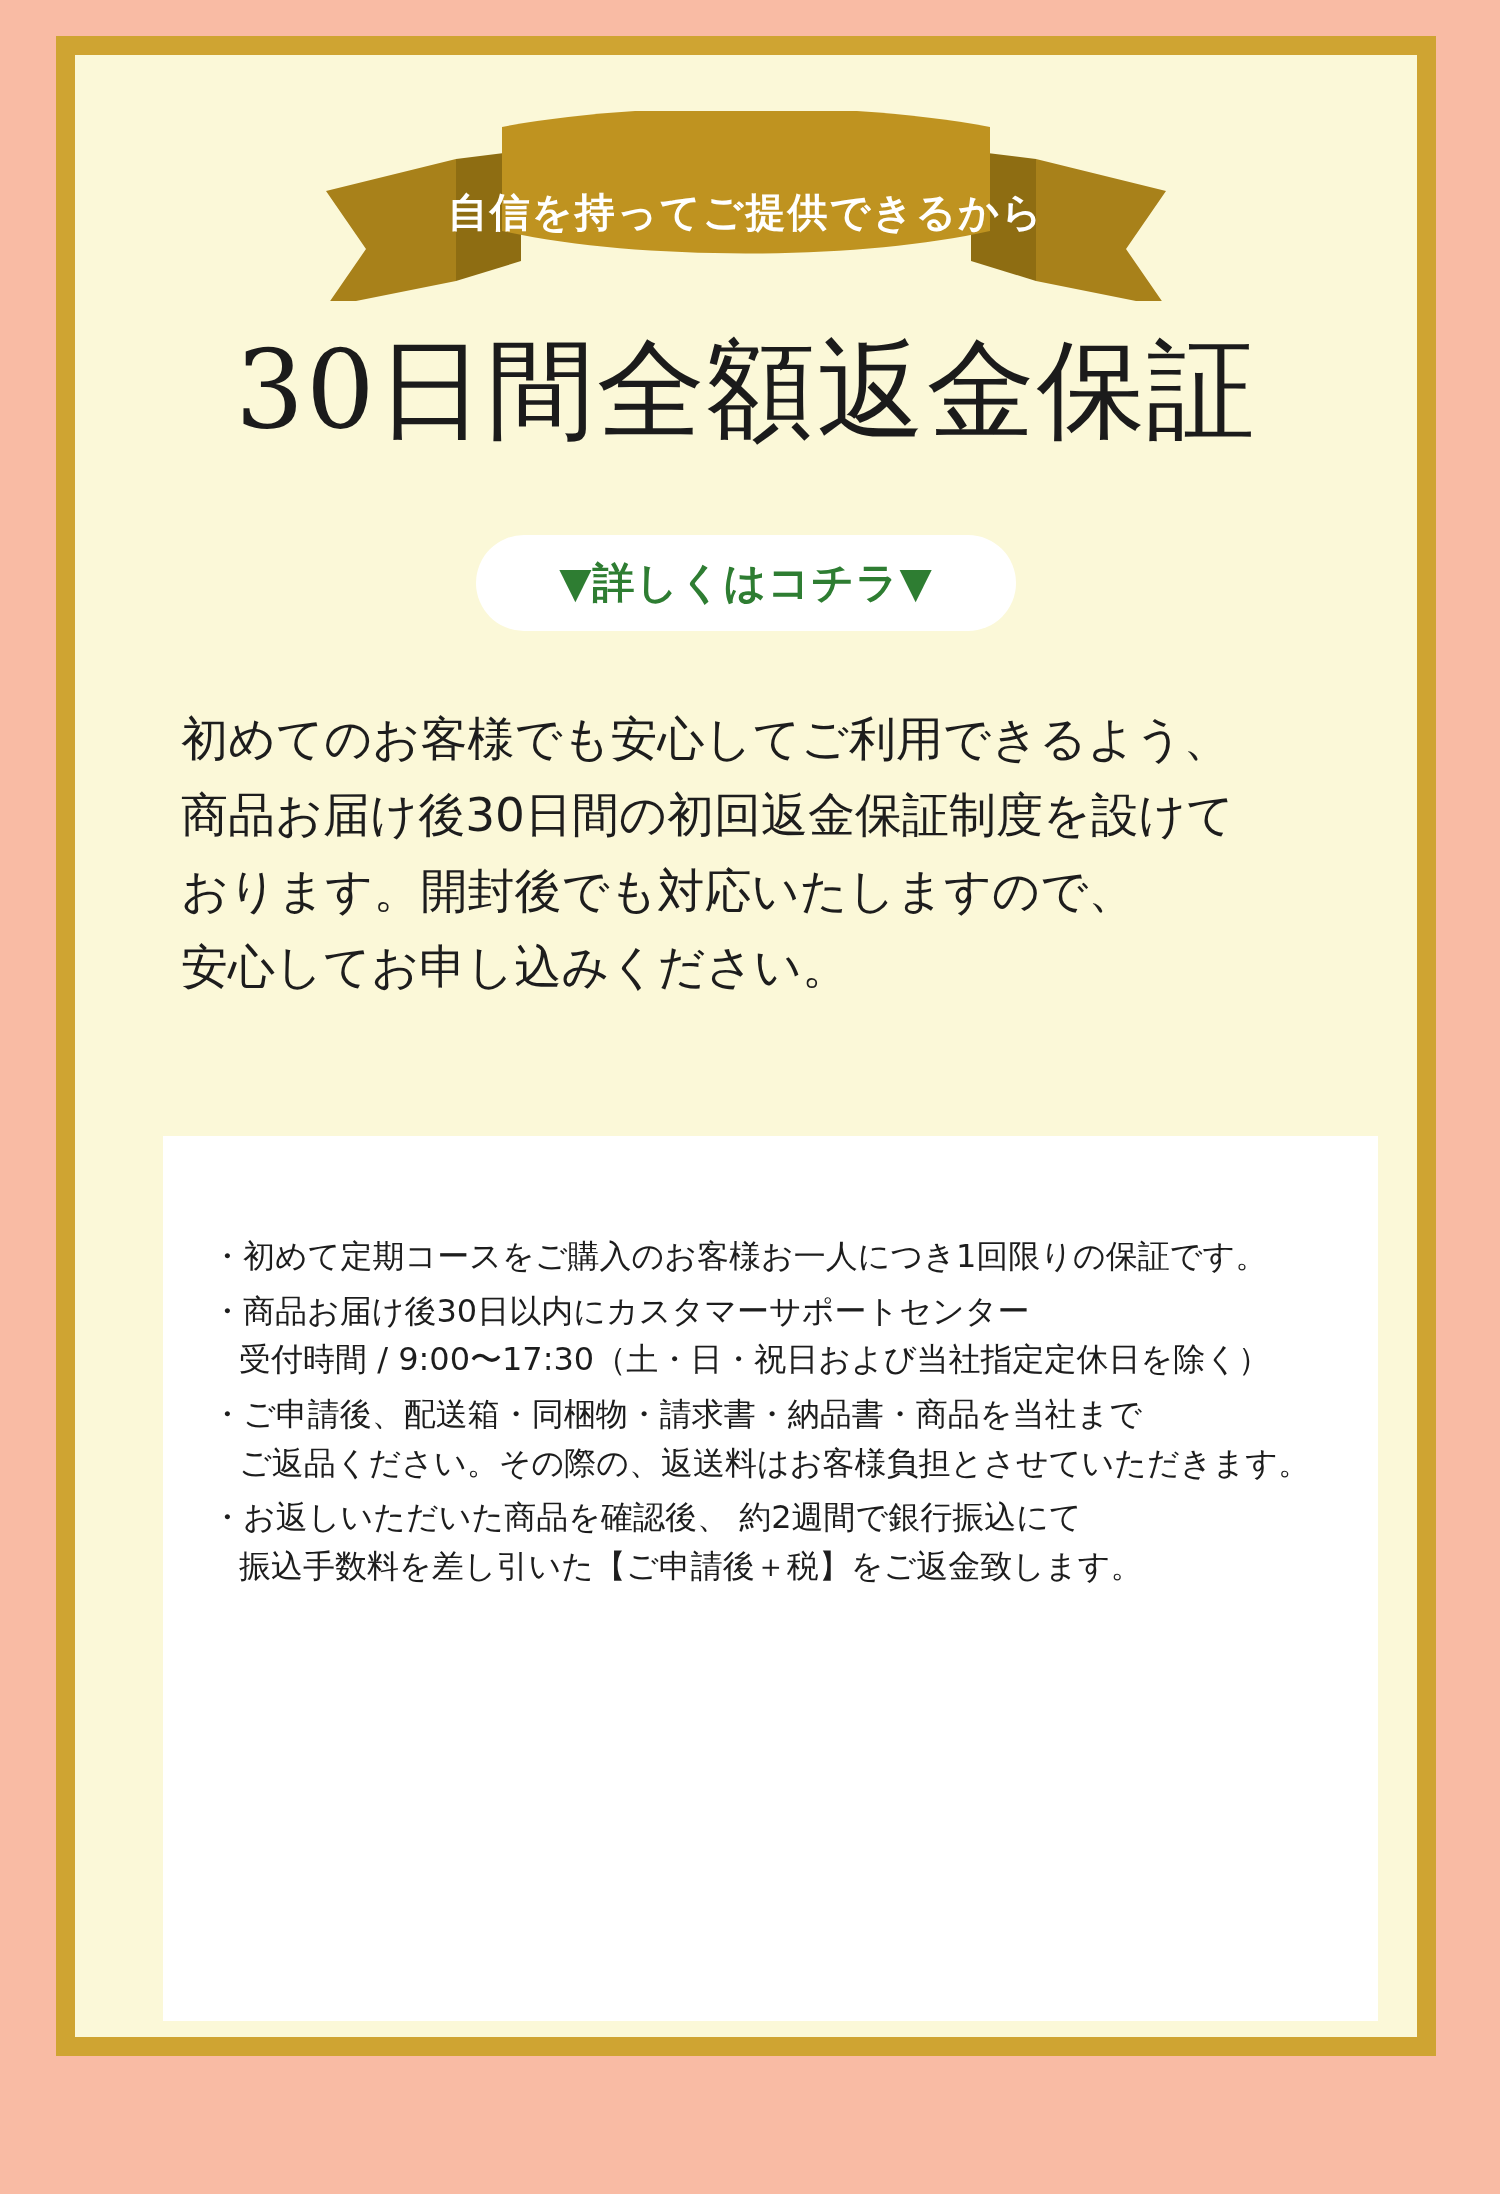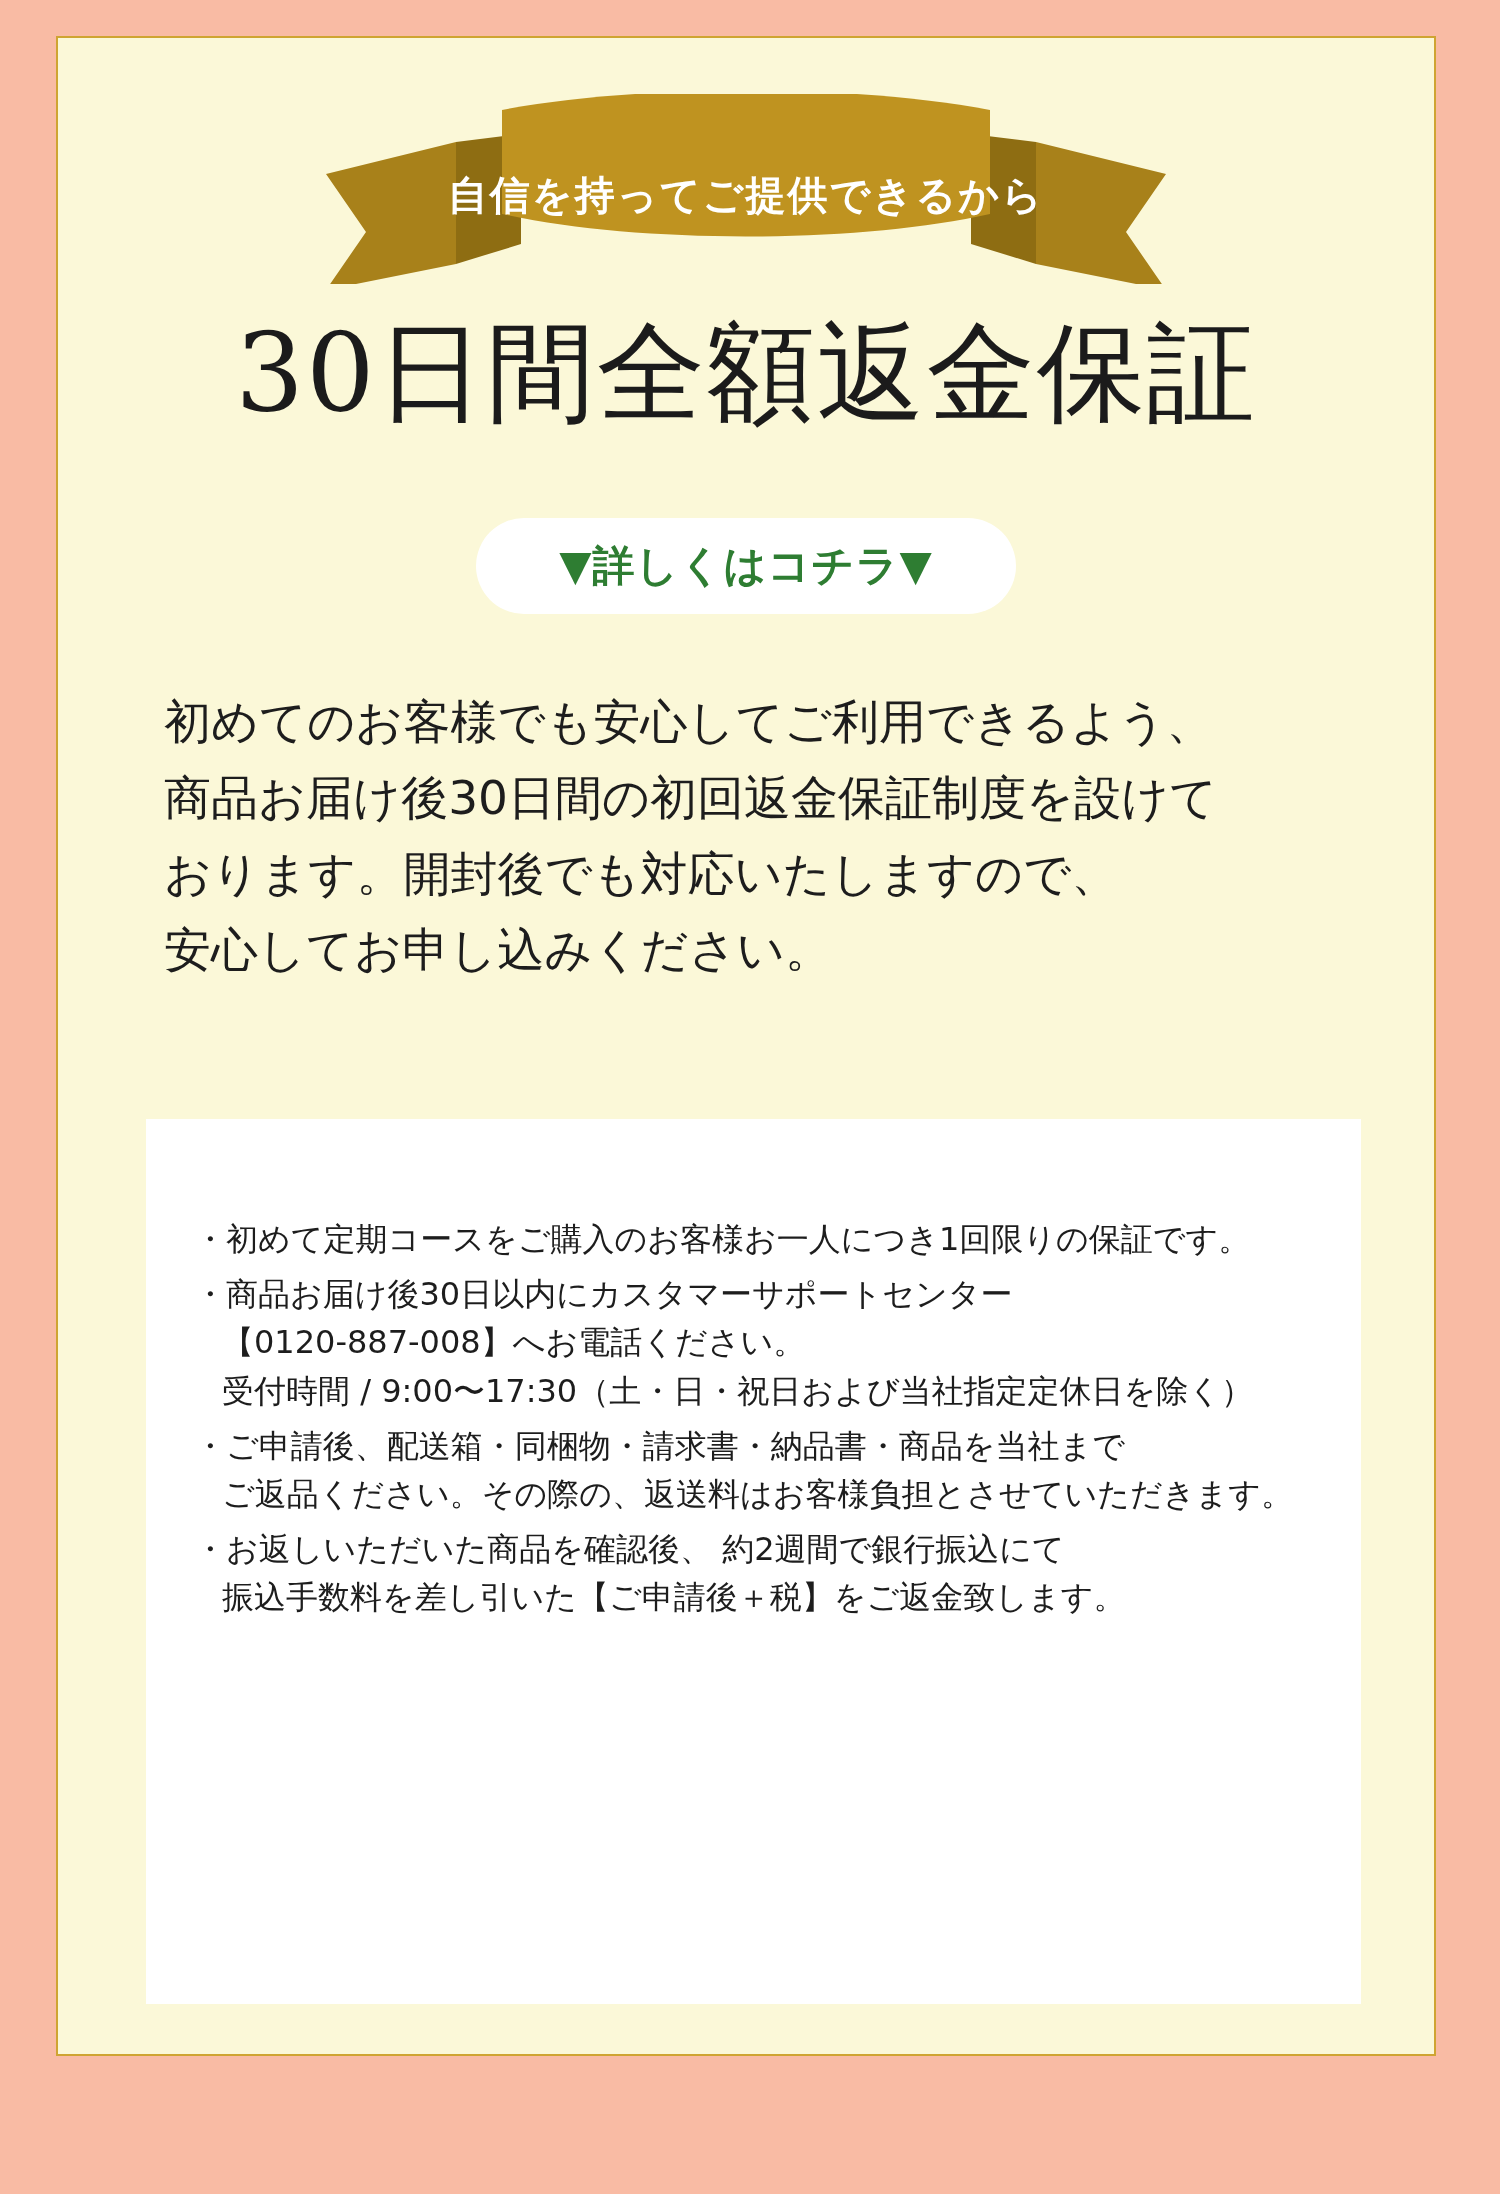--- a/index.html
+++ b/index.html
@@ -35,21 +35,21 @@
   
   .card-outer {
     position: absolute;
     left: 56px;
     top: 36px;
     width: 1380px;
     height: 2020px;
     background: linear-gradient(180deg,#d8ae3c 0%, #c99c2b 45%, #e2c濃 100%);
     background: #cfa432;
     box-sizing: border-box;
-    padding: 2px;
+    padding: 19px;
   }
   .card-inner {
     position: relative;
     width: 100%;
     height: 100%;
     background: #fbf8d8;
     box-sizing: border-box;
     border: 6px solid #fbf8d8;
     overflow: hidden;
   }
@@ -229,21 +229,20 @@
       <div class="cond-box">
 
         <div class="cond-list">
 
           <div class="cond-item">
             <span class="lead">・初めて定期コースをご購入のお客様お一人につき1回限りの保証です。</span>
           </div>
 
           <div class="cond-item">
             <span class="lead">・商品お届け後30日以内にカスタマーサポートセンター</span>
-            <span class="sub">【0120-887-008】へお電話ください。</span>
             <span class="sub">受付時間 / 9:00〜17:30（土・日・祝日および当社指定定休日を除く）</span>
           </div>
 
           <div class="cond-item">
             <span class="lead">・ご申請後、配送箱・同梱物・請求書・納品書・商品を当社まで</span>
             <span class="sub">ご返品ください。その際の、返送料はお客様負担とさせていただきます。</span>
           </div>
 
           <div class="cond-item">
             <span class="lead">・お返しいただいた商品を確認後、 約2週間で銀行振込にて</span>

